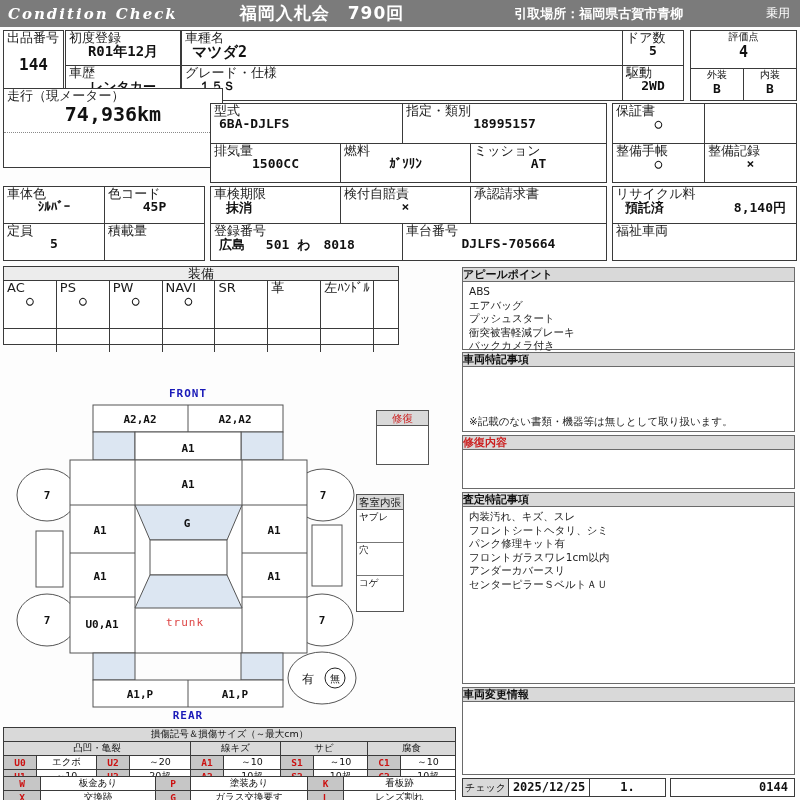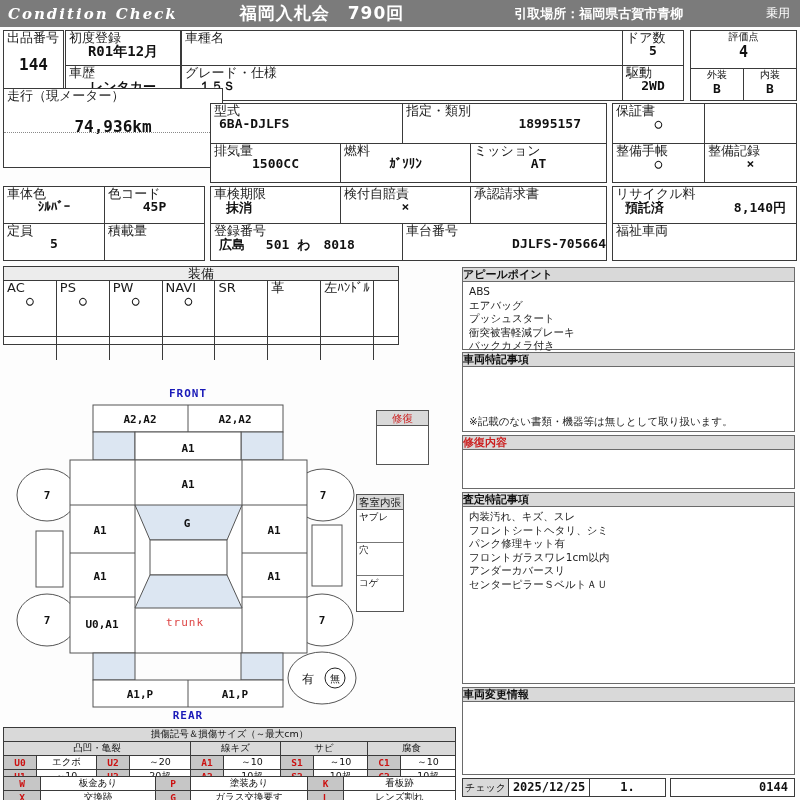--- a/index.html
+++ b/index.html
@@ -63,20 +63,21 @@
       <div class="val" style="font-size:14px">R01年12月</div>
     </div>
     <div class="hrow" style="height:34px">
       <span class="lbl">車歴</span>
       <div class="val" style="font-size:13px">レンタカー</div>
     </div>
   </div>
   <div class="box" style="left:181px;top:30px;width:442px;height:71px">
     <div class="hrow bb" style="height:35px">
       <span class="lbl">車種名</span>
+      <div class="val" style="font-size:15px;text-align:left;padding-left:10px">マツダ2</div>
     </div>
     <div class="hrow" style="height:34px">
       <span class="lbl">グレード・仕様</span>
       <div class="val" style="font-size:12px;text-align:left;padding-left:17px">１５Ｓ</div>
     </div>
   </div>
   <div class="box" style="left:622px;top:30px;width:62px;height:71px">
     <div class="hrow bb" style="height:35px">
       <span class="lbl">ドア数</span>
       <div class="val">5</div>
@@ -98,32 +99,32 @@
       </div>
       <div class="fcell last" style="flex:1">
         <span class="lblc">内装</span>
         <div class="val">B</div>
       </div>
     </div>
   </div>
 
   <div class="box" style="left:3px;top:88px;width:220px;height:80px">
     <span class="lbl">走行（現メーター）</span>
-    <div class="val" style="font-size:16px;margin-top:16px">74,936km</div>
+    <div class="val" style="font-size:20px;margin-top:1px">74,936km</div>
     <div style="position:absolute;left:0;right:0;top:43px;border-top:1px dotted #8a8a8a"></div>
   </div>
   <div class="box" style="left:210px;top:103px;width:397px;height:80px">
     <div style="display:flex;height:40px" class="bb">
       <div class="fcell" style="width:192px">
         <span class="lbl">型式</span>
         <div class="val" style="text-align:left;padding-left:8px">6BA-DJLFS</div>
       </div>
       <div class="fcell last" style="flex:1">
         <span class="lbl">指定・類別</span>
-        <div style="display:flex;justify-content:flex-end;padding:0 25px 0 25px">
+        <div style="display:flex;justify-content:center;padding:0 25px 0 25px">
           <span class="val">18995</span>
           <span class="val">157</span>
         </div>
       </div>
     </div>
     <div style="display:flex;height:38px">
       <div class="fcell" style="width:130px">
         <span class="lbl">排気量</span>
         <div class="val">1500CC</div>
       </div>
@@ -192,40 +193,40 @@
         <span class="lbl">承認請求書</span>
       </div>
     </div>
     <div style="display:flex;height:36px">
       <div class="fcell" style="width:192px">
         <span class="lbl">登録番号</span>
         <div class="val" style="text-align:left;padding-left:8px">広島　 501 わ　8018</div>
       </div>
       <div class="fcell last" style="flex:1">
         <span class="lbl">車台番号</span>
-        <div class="val" style="text-align:right;padding-left:8px">DJLFS-705664</div>
+        <div class="val" style="text-align:center;padding-left:8px">DJLFS-705664</div>
       </div>
     </div>
   </div>
   <div class="box" style="left:612px;top:186px;width:185px;height:75px">
     <div class="hrow bb" style="height:37px">
       <span class="lbl">リサイクル料</span>
       <div style="display:flex;justify-content:space-between;padding:0 10px 0 12px">
         <span class="val">預託済</span>
         <span class="val">8,140円</span>
       </div>
     </div>
     <div class="hrow" style="height:36px">
       <span class="lbl">福祉車両</span>
     </div>
   </div>
 
   <div class="box" style="left:3px;top:266px;width:396px;height:79px">
     <div class="bb" style="height:14px;background:#ececec;text-align:center;font-size:13px;line-height:14px">装備</div>
-    <div style="display:flex;height:56px" class="bb">
+    <div style="display:flex;height:48px" class="bb">
       <div class="fcell" style="flex:1">
           <span class="lbl">AC</span>
           <div class="val">○</div>
         </div>
       <div class="fcell" style="flex:1">
           <span class="lbl">PS</span>
           <div class="val">○</div>
         </div>
       <div class="fcell" style="flex:1">
           <span class="lbl">PW</span>

